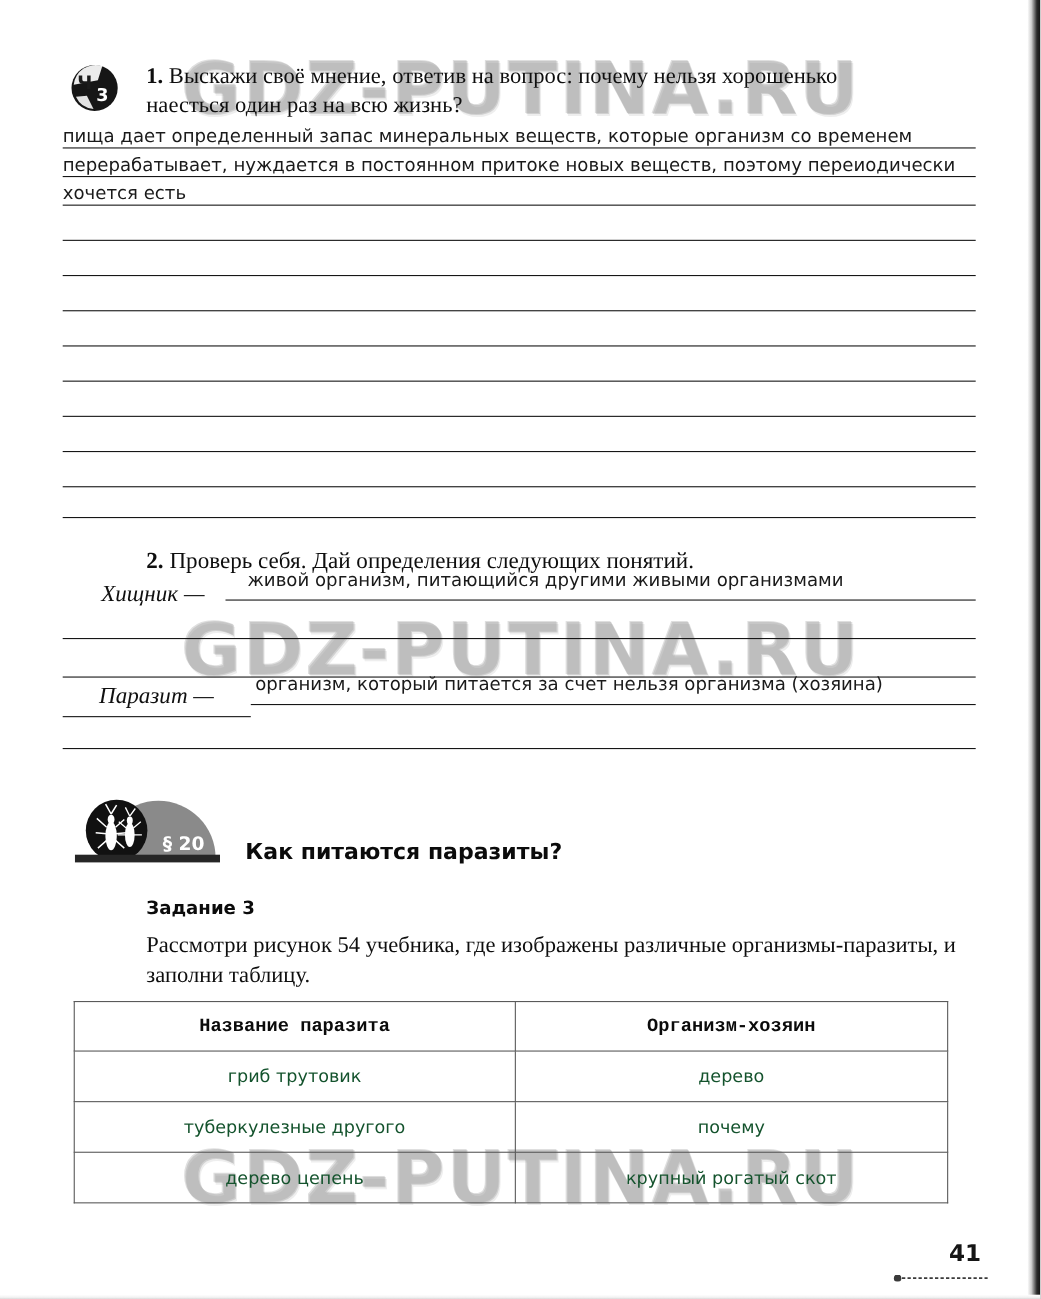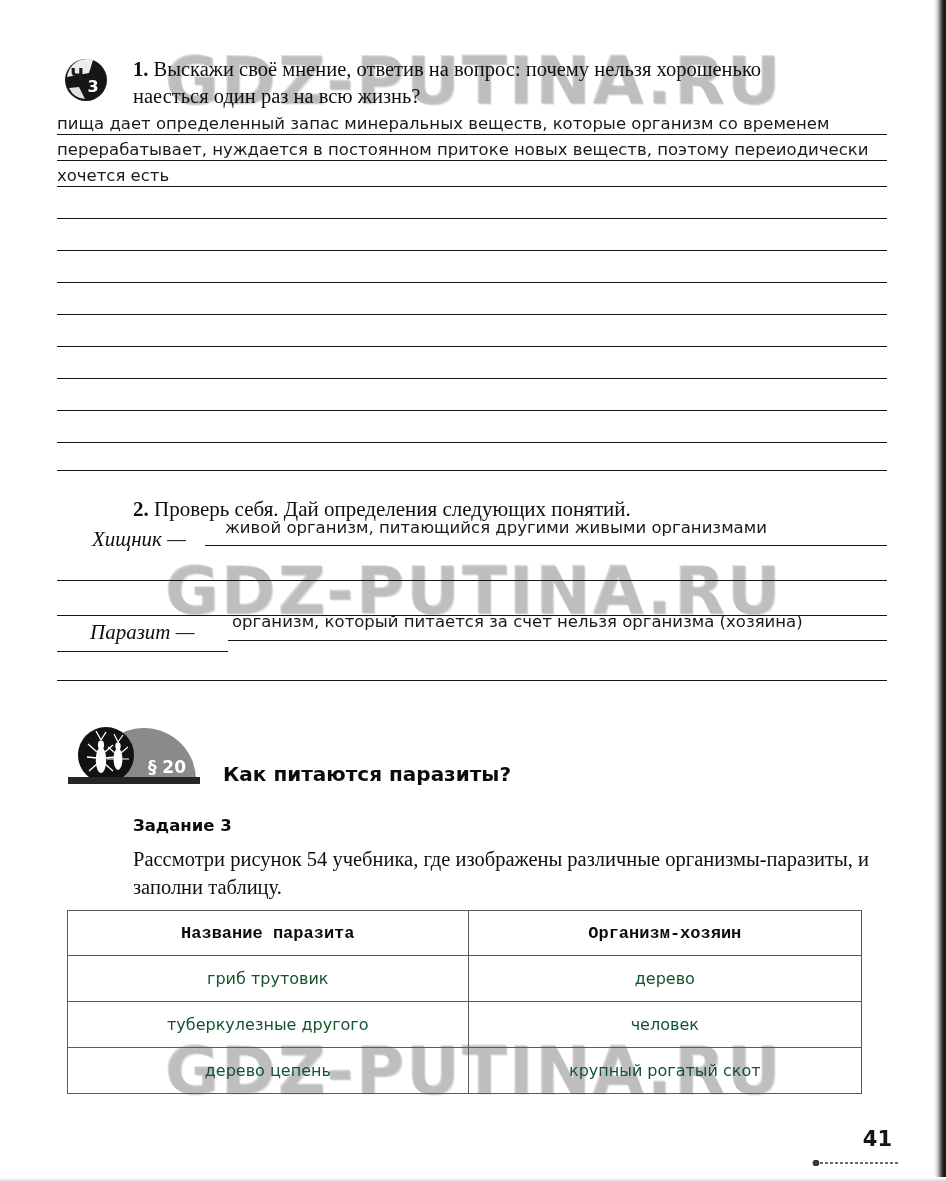--- a/index.html
+++ b/index.html
@@ -313,21 +313,21 @@
         <th class="col-b">Организм-хозяин</th>
       </tr>
     </thead>
     <tbody>
       <tr>
         <td class="cell-hi">гриб трутовик</td>
         <td class="cell-lo">дерево</td>
       </tr>
       <tr>
         <td>туберкулезные другого</td>
-        <td>человек</td>
+        <td>почему</td>
       </tr>
       <tr>
         <td class="cell-hi">дерево цепень</td>
         <td class="cell-hi">крупный рогатый скот</td>
       </tr>
     </tbody>
   </table>
 
   <div class="pgrule">
     <svg width="86" height="6" viewBox="0 0 86 6">

